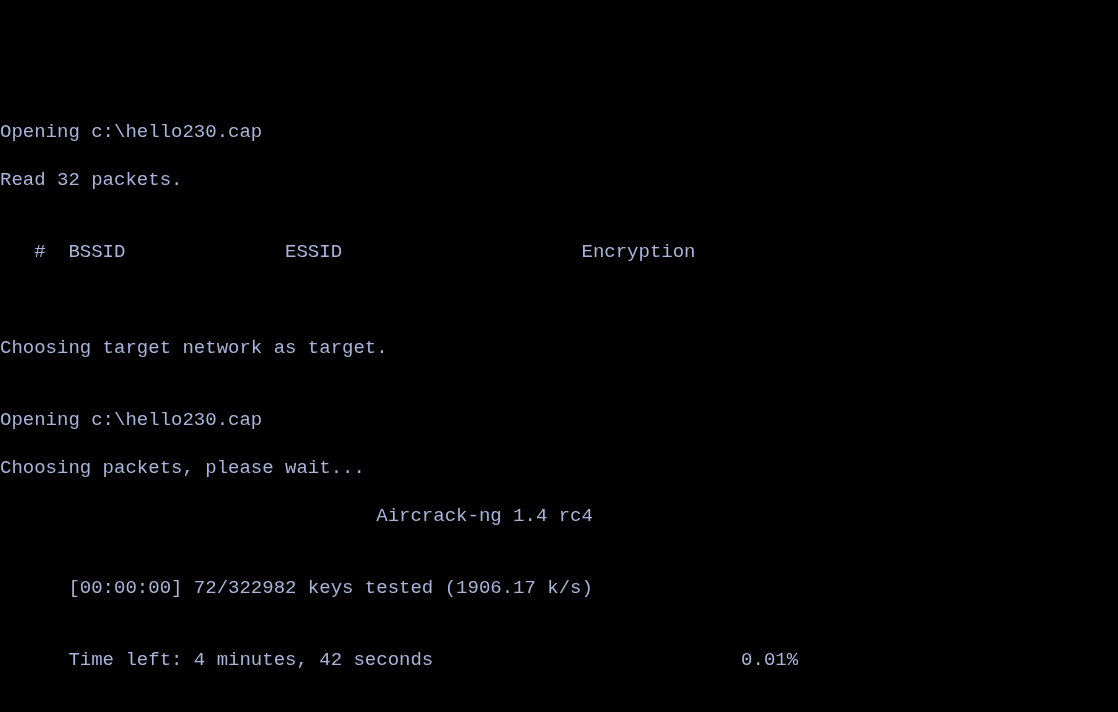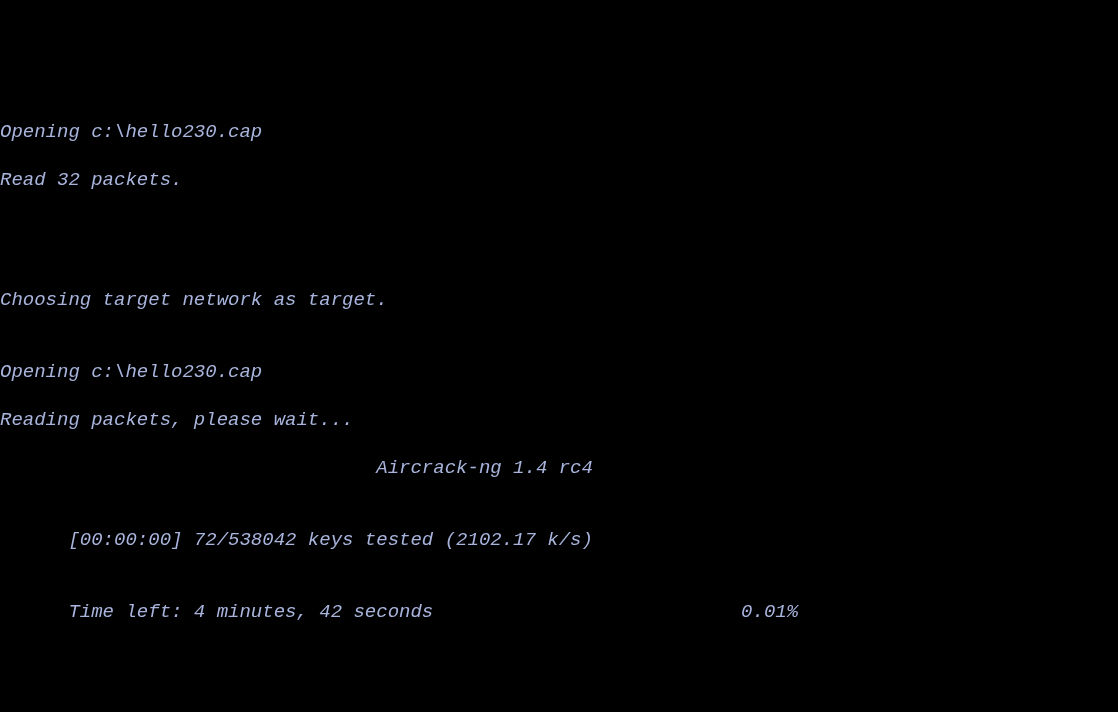--- a/index.html
+++ b/index.html
@@ -14,40 +14,41 @@
     font-family: "Simsun", "NSimSun", "Courier New", monospace;
     font-size: 19px;
     line-height: 24px;
     color: #a8b4dc;
     white-space: pre;
   }
   .terminal {
     padding: 0;
     margin: 0;
   }
-  .line { display: block; font-style: italic; }
+  .line { display: block; }
 </style>
 </head>
 <body>
 
 
 
 <div class="terminal">
 <span class="line">Opening c:\hello230.cap</span>
 <span class="line">Read 32 packets.</span>
 <span class="line"></span>
+<span class="line">   #  BSSID              ESSID                     Encryption</span>
 <span class="line"></span>
 <span class="line"></span>
 <span class="line">Choosing target network as target.</span>
 <span class="line"></span>
 <span class="line">Opening c:\hello230.cap</span>
-<span class="line">Reading packets, please wait...</span>
+<span class="line">Choosing packets, please wait...</span>
 <span class="line">                                 Aircrack-ng 1.4 rc4</span>
 <span class="line"></span>
-<span class="line">      [00:00:00] 72/538042 keys tested (2102.17 k/s) </span>
+<span class="line">      [00:00:00] 72/322982 keys tested (1906.17 k/s) </span>
 <span class="line"></span>
 <span class="line">      Time left: 4 minutes, 42 seconds                           0.01%</span>
 <span class="line"></span>
 
 <span class="line"></span>
 <span class="line"></span>
 
 
 <span class="line"></span>
 

